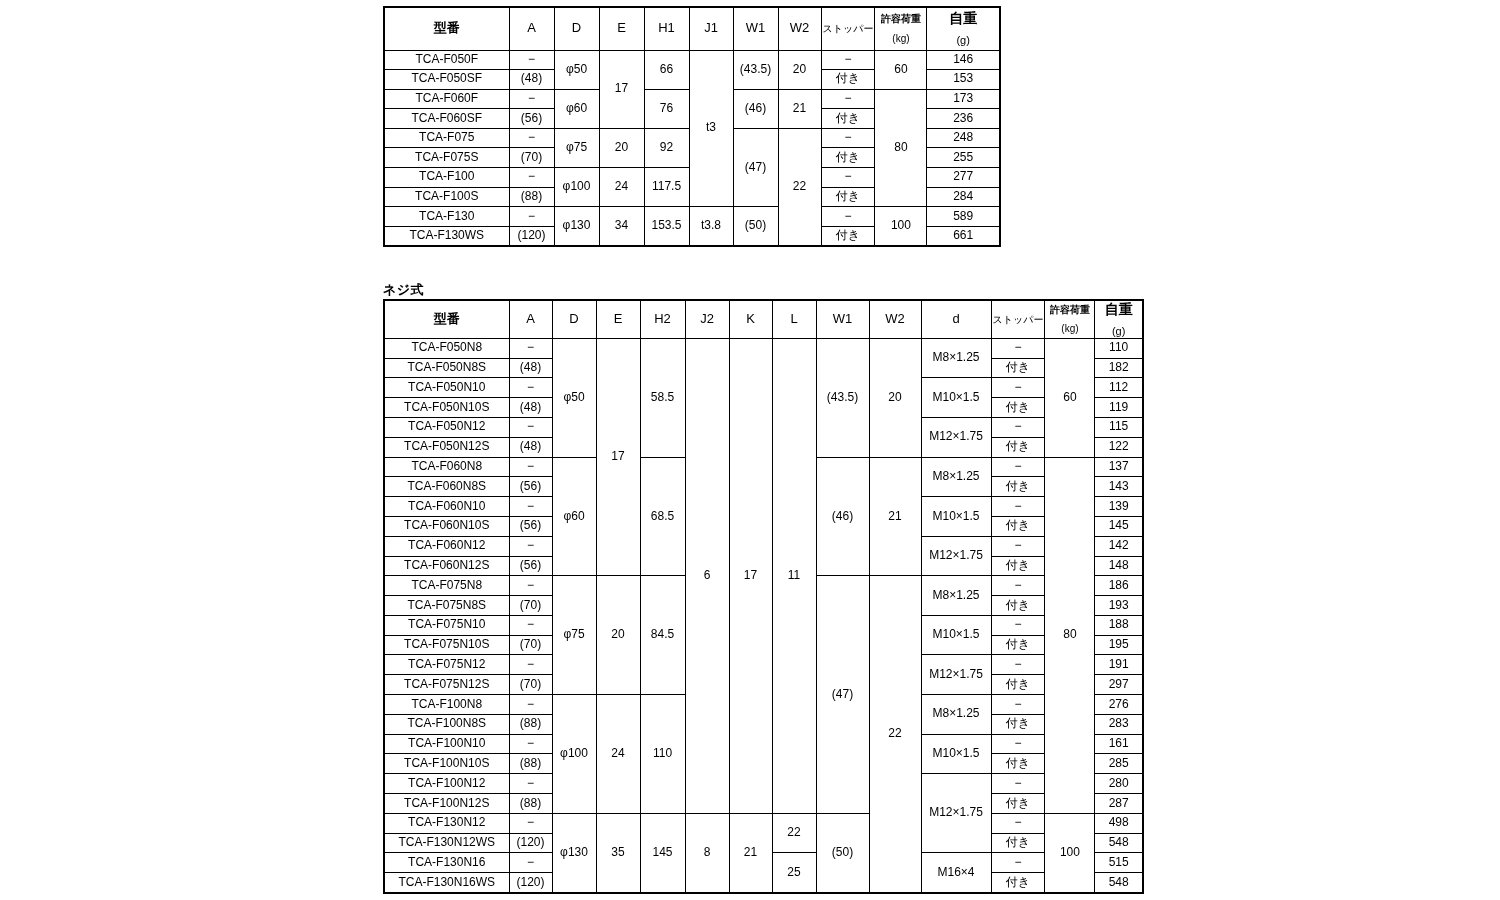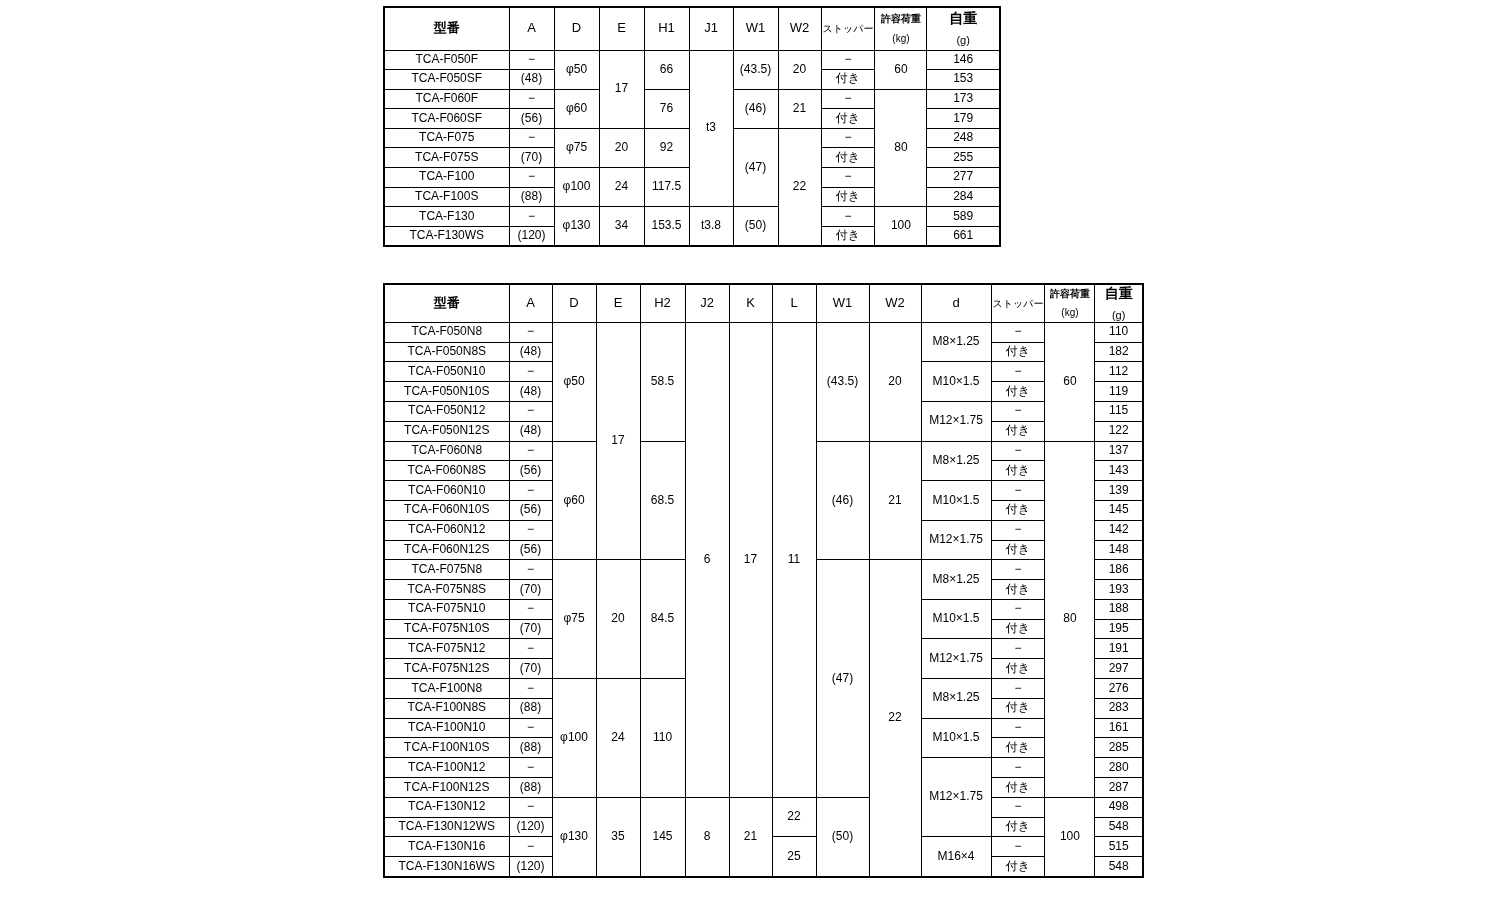--- a/index.html
+++ b/index.html
@@ -120,21 +120,21 @@
           <td rowspan="2">(46)</td>
           <td rowspan="2">21</td>
           <td>−</td>
           <td rowspan="6">80</td>
           <td>173</td>
         </tr>
         <tr>
           <td class="model">TCA-F060SF</td>
           <td>(56)</td>
           <td>付き</td>
-          <td>179</td>
+          <td>236</td>
         </tr>
         <tr>
           <td class="model">TCA-F075</td>
           <td>−</td>
           <td rowspan="2">φ75</td>
           <td rowspan="2">20</td>
           <td rowspan="2">92</td>
           <td rowspan="4">(47)</td>
           <td rowspan="6">22</td>
           <td>−</td>
@@ -177,20 +177,21 @@
           <td class="model">TCA-F130WS</td>
           <td>(120)</td>
           <td>付き</td>
           <td>661</td>
         </tr>
       </tbody>
   </table>
 </div>
 
 <div class="tbl-section" style="left:383px; top:283px;">
+  <div class="tbl-title">ネジ式</div>
   <table id="screw-table">
     <colgroup>
         <col style="width: 125px;">
         <col style="width: 43px;">
         <col style="width: 44px;">
         <col style="width: 44px;">
         <col style="width: 45px;">
         <col style="width: 44px;">
         <col style="width: 43px;">
         <col style="width: 44px;">

